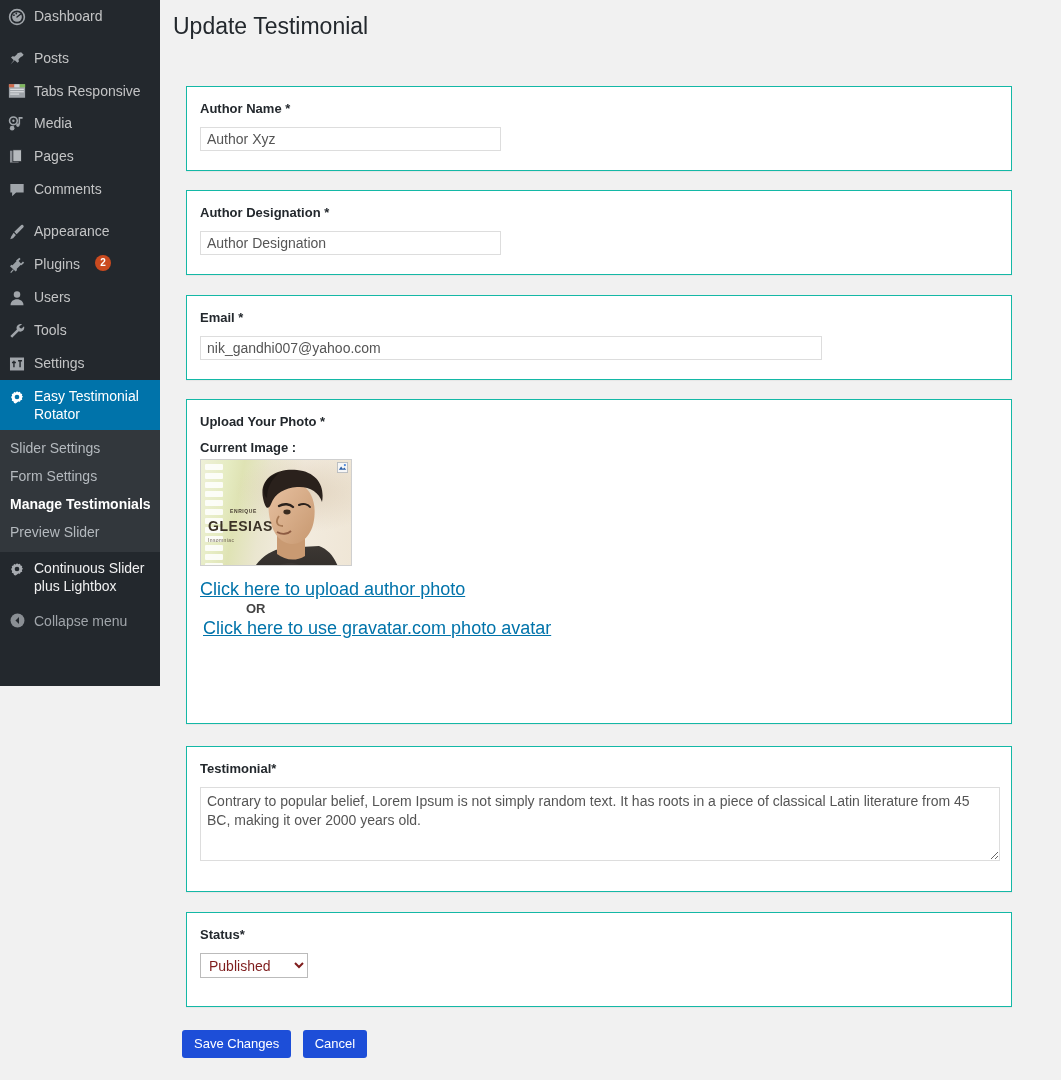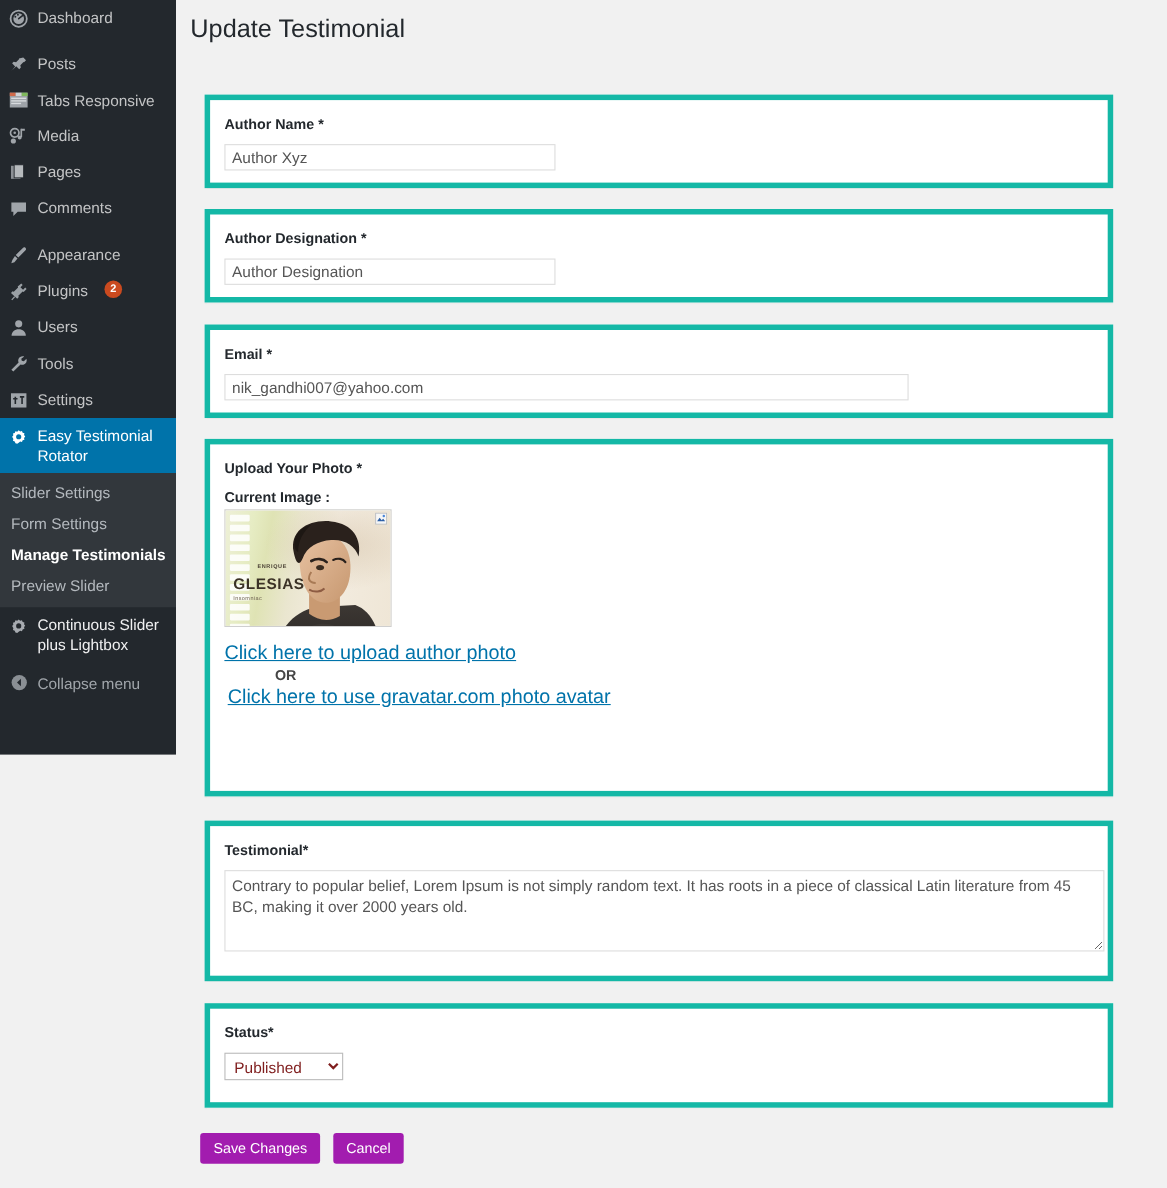--- a/index.html
+++ b/index.html
@@ -101,21 +101,21 @@
     font-weight: 400;
     color: #23282d;
     line-height: 29px;
   }
 
   .panel {
     position: absolute;
     left: 26px;
     width: 826px;
     background: #fff;
-    border: 5px solid #14b8a6;
+    border: 1px solid #14b8a6;
     box-shadow: 0 1px 1px rgba(0,0,0,0.04);
   }
   .panel-inner { padding: 14px 0 14px 13px; }
   .flabel {
     font-size: 13px;
     font-weight: bold;
     color: #23282d;
     margin: 0 0 10px 0;
     line-height: 16px;
   }
@@ -234,21 +234,21 @@
     font-family: "Liberation Sans", sans-serif;
     font-size: 14px;
     color: #7f1d1d;
     padding: 2px 4px;
     border: 1px solid #bbb;
     background: #fff;
   }
 
   .btn {
     display: inline-block;
-    background: #a21caf;
+    background: #1d4ed8;
     border: none;
     border-radius: 3px;
     color: #fff;
     font-family: "Liberation Sans", sans-serif;
     font-size: 13px;
     line-height: 16px;
     padding: 6px 12px;
     margin-right: 7px;
     cursor: pointer;
   }

